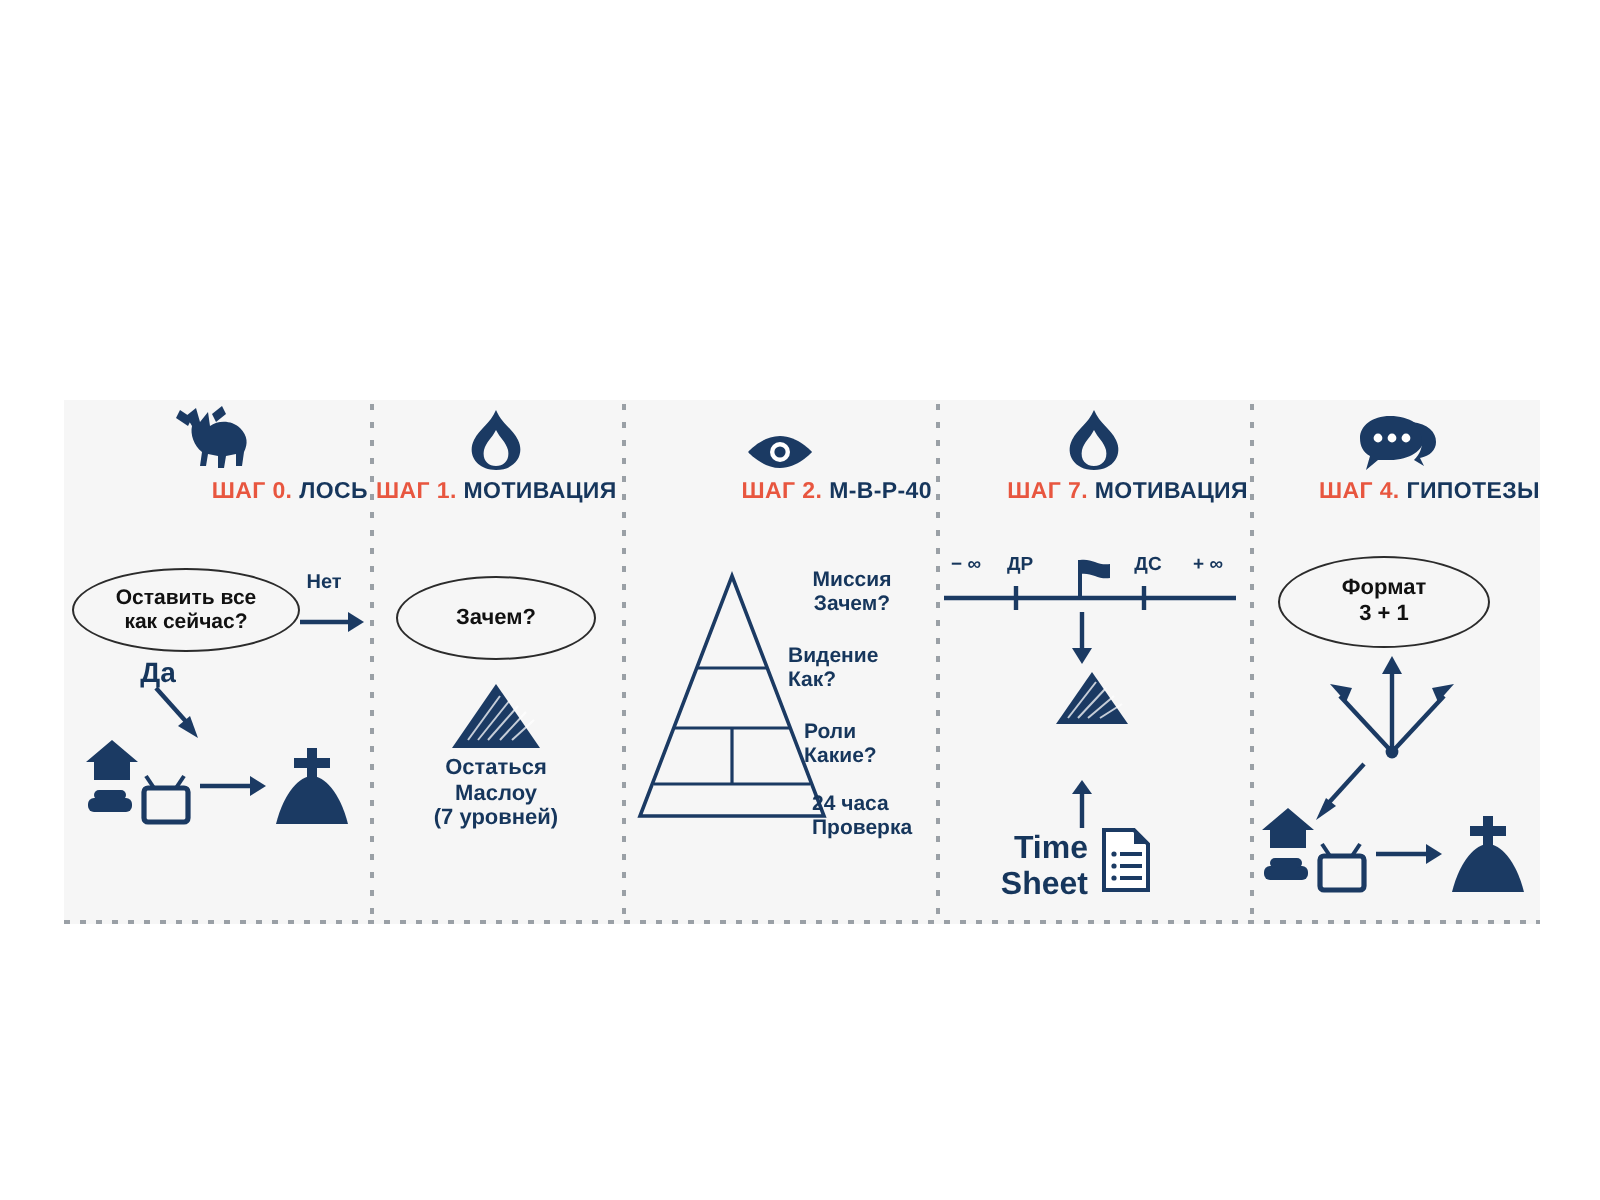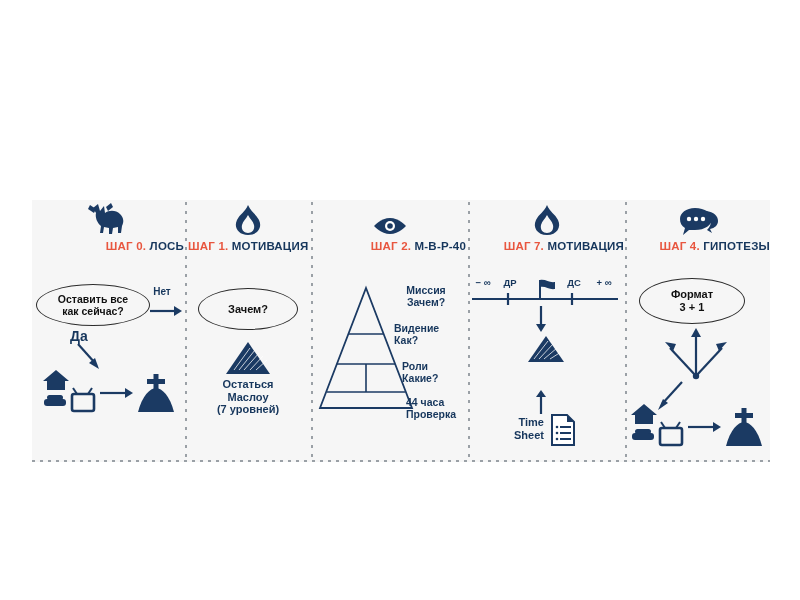--- a/index.html
+++ b/index.html
@@ -190,21 +190,21 @@
       </div>
       <div class="lbl" style="left:88px;top:84px;width:84px;font-size:10.5px;text-align:left">
         <span>Роли</span><br>
         <span>Какие?</span>
       </div>
       <div class="lbl" style="left:80px;top:46px;width:84px;font-size:10.5px;text-align:left">
         <span>Видение</span><br>
         <span>Как?</span>
       </div>
       <div class="lbl" style="left:92px;top:120px;width:90px;font-size:10.5px;text-align:left">
-        <span>44 часа</span><br>
+        <span>24 часа</span><br>
         <span>Проверка</span>
       </div>
     </div>
   </div>
 
   <div class="col" style="left:470px;width:154px">
     <div class="col-head">
       <div class="head-icon">
         <svg width="30" height="32" viewBox="0 0 30 32">
           <path class="nv" d="M15 1 C12 8 7 10 4 16 C0.5 23 5 31 15 31 C25 31 29.5 23 26 16 C23 10 18 8 15 1 Z M15 11 C17 15 20 17 21 21 C22 26 19 29 15 29 C11 29 8 26 9 21 C10 17 13 15 15 11 Z"></path>
@@ -246,21 +246,21 @@
           <line x1="18" x2="31" y1="25" y2="14"></line>
             <line x1="24" x2="35" y1="25" y2="18"></line>
         </g>
       </svg>
 
       <svg style="position:absolute;left:63px;top:114px" width="16" height="24">
         <line x1="8" y1="6" x2="8" y2="24" stroke="#1b3a63" stroke-width="2.2"></line>
         <path class="nv" d="M3 7 L8 0 L13 7 Z"></path>
       </svg>
 
-      <div class="lbl" style="left:22px;top:140px;width:52px;font-size:11px;text-align:right">
+      <div class="lbl" style="left:22px;top:140px;width:52px;font-size:16px;text-align:right">
         <span>Time</span><br>
         <span>Sheet</span>
       </div>
 
       <svg style="position:absolute;left:80px;top:138px" width="26" height="32">
         <path d="M2 1 H17 L24 8 V31 H2 Z" fill="#ffffff" stroke="#1b3a63" stroke-width="2"></path>
         <path class="nv" d="M17 1 L24 8 H17 Z"></path>
         <g class="nv">
           <circle cx="7" cy="13" r="1.3"></circle>
             <rect x="10" y="12" width="11" height="2"></rect>

